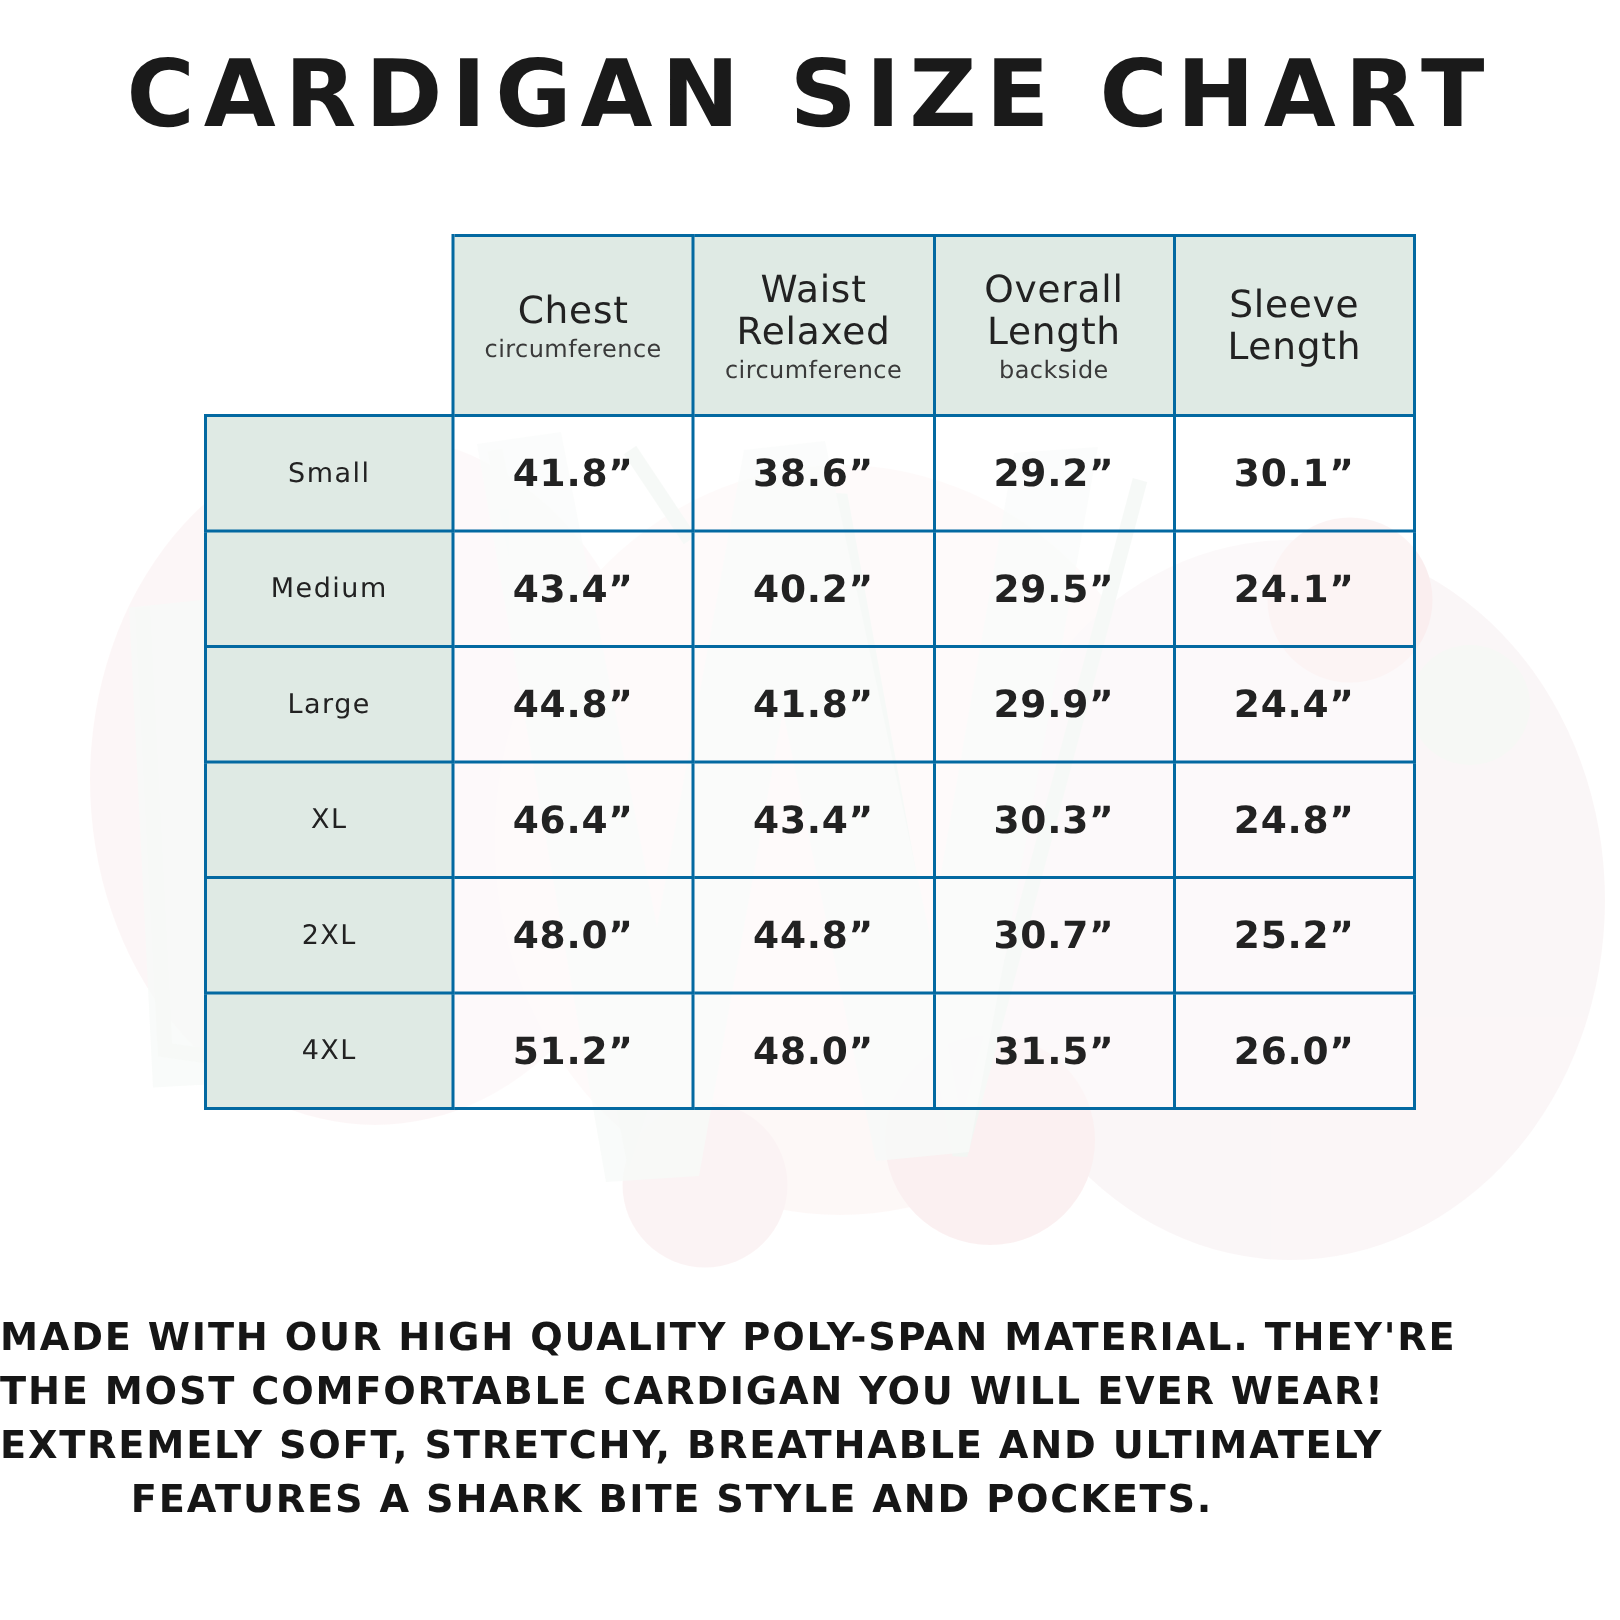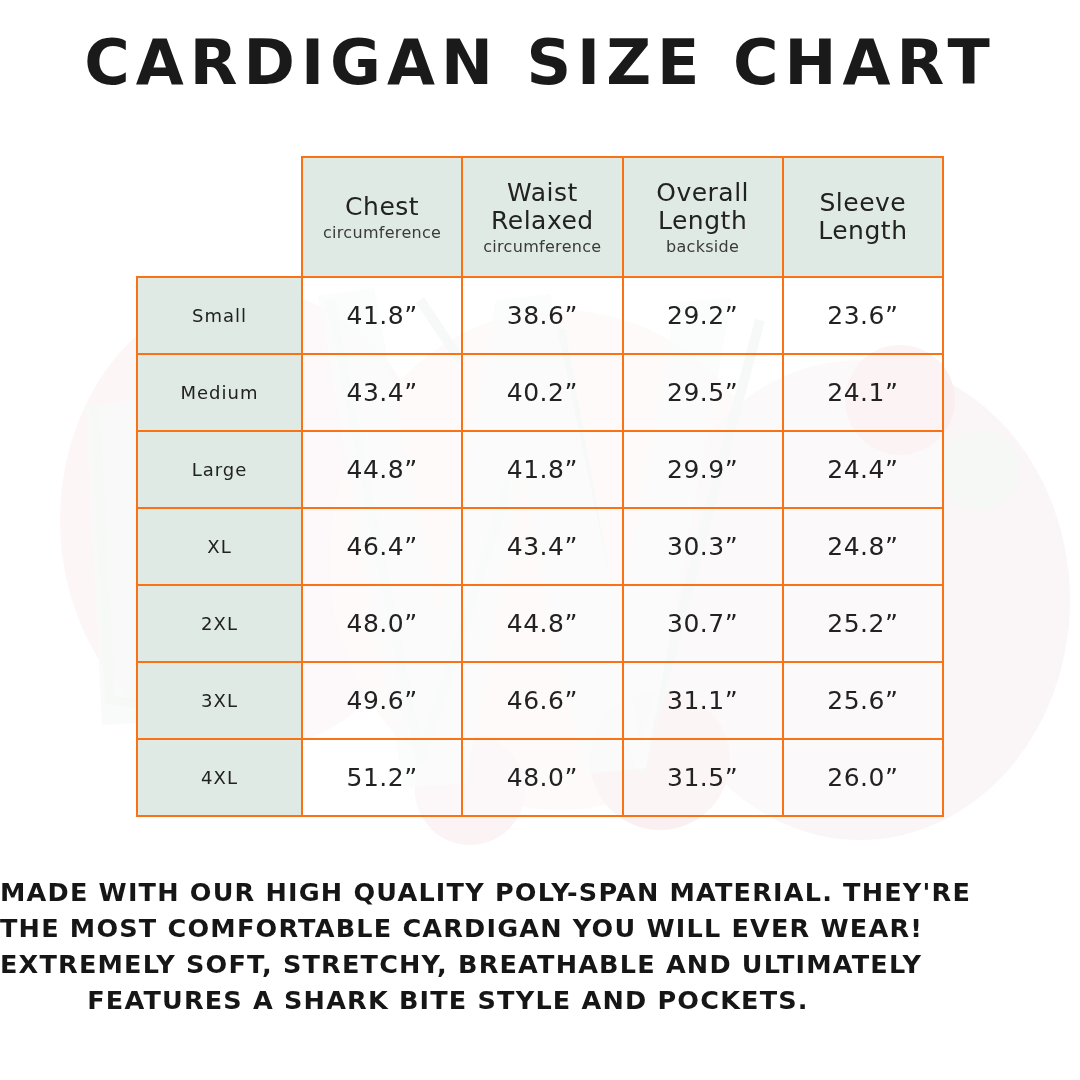--- a/index.html
+++ b/index.html
@@ -54,21 +54,21 @@
     left: 136px;
     width: 808px;
   }
   table.size-chart {
     border-collapse: collapse;
     width: 808px;
     table-layout: fixed;
   }
   table.size-chart td,
   table.size-chart th {
-    border: 2px solid #f97316;
+    border: 2px solid #0369a1;
     text-align: center;
     vertical-align: middle;
     color: #222222;
     font-weight: 400;
     padding: 0;
   }
   
   .corner-cell {
     width: 164px;
     height: 118px;
@@ -94,20 +94,21 @@
     background: #dfeae4;
     font-size: 18px;
     height: 75px;
     letter-spacing: 1px;
   }
   tbody td.val-cell {
     background: rgba(255,255,255,0.35);
     font-size: 25px;
     height: 75px;
     letter-spacing: 0.5px;
+    font-weight: bold;
   }
 
   
   .note {
     position: absolute;
     top: 874px;
     left: 0;
     width: 896px;
     text-align: center;
     font-size: 25.5px;
@@ -169,21 +170,21 @@
             <span>Sleeve<br>Length</span>
           </th>
         </tr>
       </thead>
       <tbody>
         <tr>
           <td class="size-cell">Small</td>
           <td class="val-cell">41.8”</td>
           <td class="val-cell">38.6”</td>
           <td class="val-cell">29.2”</td>
-          <td class="val-cell">23.6”</td>
+          <td class="val-cell">30.1”</td>
         </tr>
         <tr>
           <td class="size-cell">Medium</td>
           <td class="val-cell">43.4”</td>
           <td class="val-cell">40.2”</td>
           <td class="val-cell">29.5”</td>
           <td class="val-cell">24.1”</td>
         </tr>
         <tr>
           <td class="size-cell">Large</td>
@@ -198,27 +199,20 @@
           <td class="val-cell">43.4”</td>
           <td class="val-cell">30.3”</td>
           <td class="val-cell">24.8”</td>
         </tr>
         <tr>
           <td class="size-cell">2XL</td>
           <td class="val-cell">48.0”</td>
           <td class="val-cell">44.8”</td>
           <td class="val-cell">30.7”</td>
           <td class="val-cell">25.2”</td>
-        </tr>
-        <tr>
-          <td class="size-cell">3XL</td>
-          <td class="val-cell">49.6”</td>
-          <td class="val-cell">46.6”</td>
-          <td class="val-cell">31.1”</td>
-          <td class="val-cell">25.6”</td>
         </tr>
         <tr>
           <td class="size-cell">4XL</td>
           <td class="val-cell">51.2”</td>
           <td class="val-cell">48.0”</td>
           <td class="val-cell">31.5”</td>
           <td class="val-cell">26.0”</td>
         </tr>
       </tbody>
     </table>

